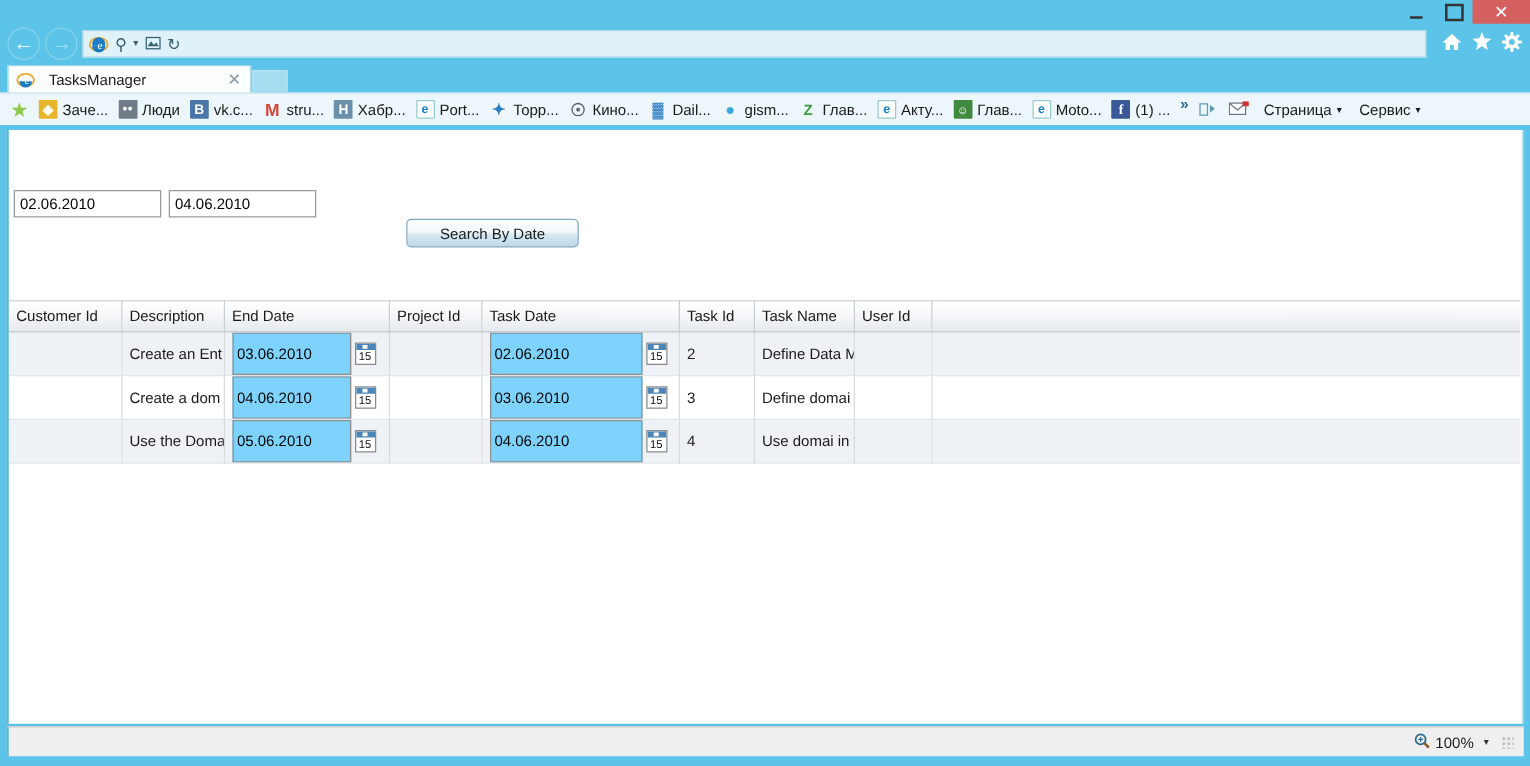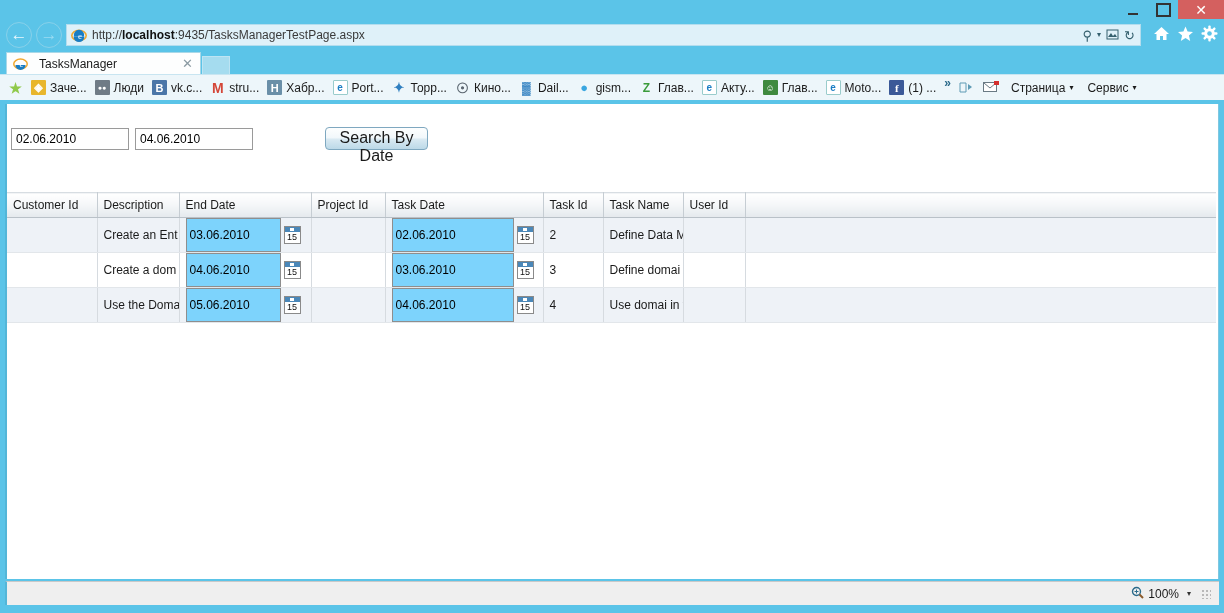--- a/index.html
+++ b/index.html
@@ -208,28 +208,29 @@
     background: #fff;
     font-family: "Liberation Sans", sans-serif;
     font-size: 12px;
     color: #000;
     padding: 0 4px;
     outline: none;
   }
   .date-input.second { margin-left: 6px; }
   .btn-search {
     margin-left: 72px;
-    width: 103px; height: 23px;
+    width: 138px; height: 23px;
     border: 1px solid #7fa8c0;
     border-radius: 4px;
     background: linear-gradient(to bottom, #fdfefe 0%, #f2f8fb 45%, #d8e9f2 55%, #bcd9e8 100%);
     font-family: "Liberation Sans", sans-serif;
-    font-size: 16px;
+    font-size: 12px;
     color: #1a1a1a;
     cursor: pointer;
+    margin-top: 48px;
   }
 
   
   .grid-wrap {
     margin-top: 42px;
     width: 100%;
   }
   table.grid {
     border-collapse: collapse;
     table-layout: fixed;
@@ -345,21 +346,20 @@
 
     <div class="address-box">
       <span class="ie-favicon">
         <svg width="16" height="16" viewBox="0 0 16 16">
           <ellipse cx="8" cy="8.5" rx="7.2" ry="5.2" fill="none" stroke="#f0a830" stroke-width="1.6"></ellipse>
           <path d="M3 9.5 A5.2 5.2 0 1 1 13 9.5 Z" fill="#1a7dc4"></path>
           <path d="M2.6 9.6 h10.8 a5.4 5.4 0 0 1 -10.8 0 z" fill="#1a7dc4"></path>
           <text x="7" y="12" font-size="9" fill="#fff" font-family="Liberation Serif, serif">e</text>
         </svg>
       </span>
-      <span class="url-text"><span>http://</span><b>localhost</b><span>:9435/TasksManagerTestPage.aspx</span></span>
       <span class="addr-tools">
         <span class="ico">⚲</span>
         <span class="ico" style="font-size:8px">▾</span>
         <span class="ico">
           <svg width="13" height="13" viewBox="0 0 13 13">
               <rect x="1" y="2" width="11" height="9" fill="none" stroke="#35606e" stroke-width="1"></rect>
               <path d="M2 9 L5 5 L7 8 L9 6 L11 9 Z" fill="#35606e"></path>
             </svg>
         </span>
         <span class="ico">↻</span>

